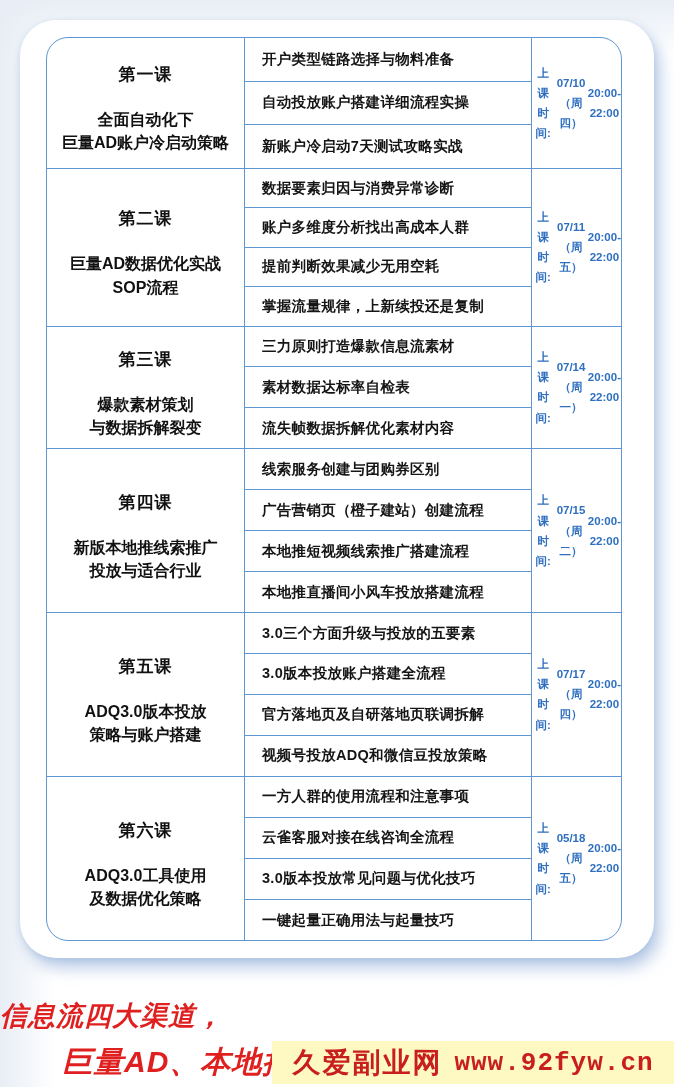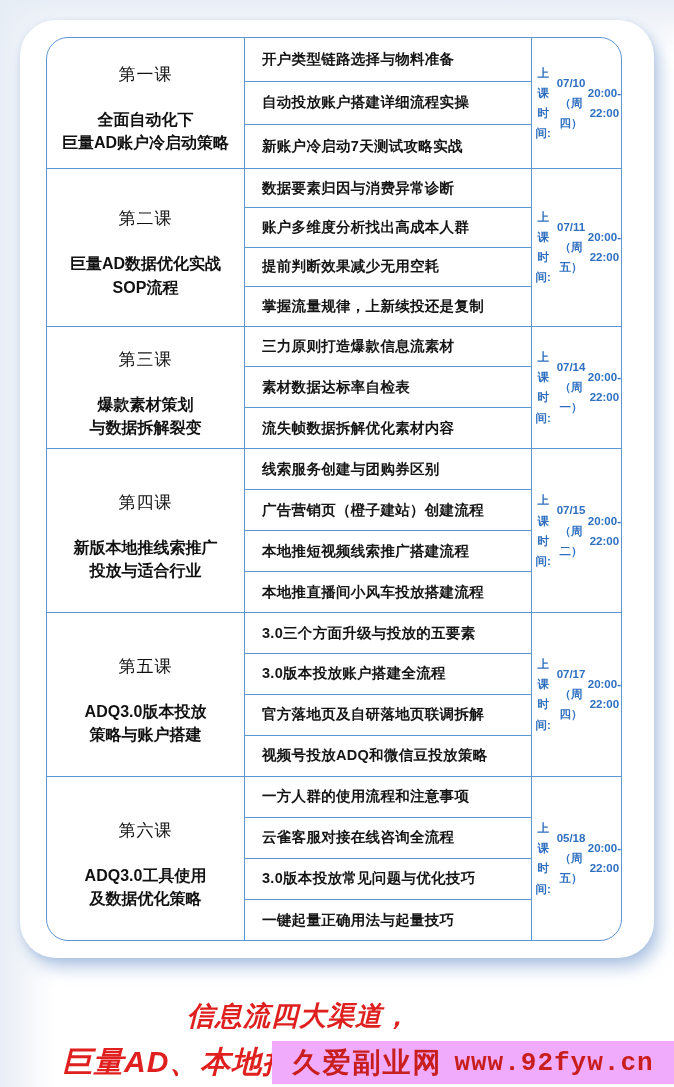--- a/index.html
+++ b/index.html
@@ -25,46 +25,46 @@
   }
   .course-row { display:flex; border-bottom:1.5px solid #5e95d3; }
   .course-row:last-child { border-bottom:none; }
   .rh-131{height:131px;} .rh-158{height:158px;} .rh-123{height:123px;}
   .rh-164{height:164px;} .rh-164l{height:163.5px;}
   .col-course {
     width:198px; flex:0 0 198px; border-right:1.5px solid #5e95d3;
     display:flex; flex-direction:column; align-items:center; justify-content:center;
     text-align:center; color:#111; padding:6px 4px;
   }
-  .course-no { font-size:17px; font-weight:normal; letter-spacing:1px;margin-top:12px; }
+  .course-no { font-size:17px; font-weight:bold; letter-spacing:1px;margin-top:12px; }
   .course-title { margin-top:22px; font-size:16px; font-weight:bold; line-height:1.45; }
   .col-topics { flex:1; display:flex; flex-direction:column; }
   .topic-cell {
     flex:1; display:flex; align-items:center; padding-left:17px; padding-right:6px;
     border-bottom:1px solid #5e95d3;
     font-size:14.5px; font-weight:700; color:#151515; letter-spacing:.3px;
   }
   .topic-cell:last-child { border-bottom:none; }
   .col-time {
     width:90px; flex:0 0 90px; border-left:1.5px solid #5e95d3;
     display:flex; flex-direction:row; align-items:center; justify-content:center;
     color:#2e6fc0; font-weight:bold; font-size:11.5px; line-height:1.75; text-align:center;
   }
   .footer-line1 {
-    position:absolute; left:0; top:998px; width:550px; text-align:center;
-    color:#e01f1f; font-weight:bold; font-style:italic; font-size:27px; letter-spacing:1px;padding-left:48px;
+    position:absolute; left:0; top:998px; width:550px; text-align:left;
+    color:#e01f1f; font-weight:bold; font-style:italic; font-size:27px; letter-spacing:1px;
   }
   .footer-line2 {
     position:absolute; left:62px; top:1042px;
     color:#e01f1f; font-weight:bold; font-style:italic; font-size:30px; letter-spacing:1px;
     white-space:nowrap;
   }
   .watermark-band {
     position:absolute; left:272px; top:1041px; width:402px; height:43px;
-    background:#f0abfc; display:flex; align-items:center; justify-content:center;
+    background:#fef9c3; display:flex; align-items:center; justify-content:center;
     gap:12px; color:#c81e1e; font-weight:bold; white-space:nowrap;
   }
   .wm-name { font-size:28px; letter-spacing:2px; }
   .wm-url  { font-size:26px; font-family:"Liberation Mono","DejaVu Sans Mono",monospace; letter-spacing:1px; }
 </style>
 </head>
 <body>
 
 <div class="card">
   <div class="course-table">

